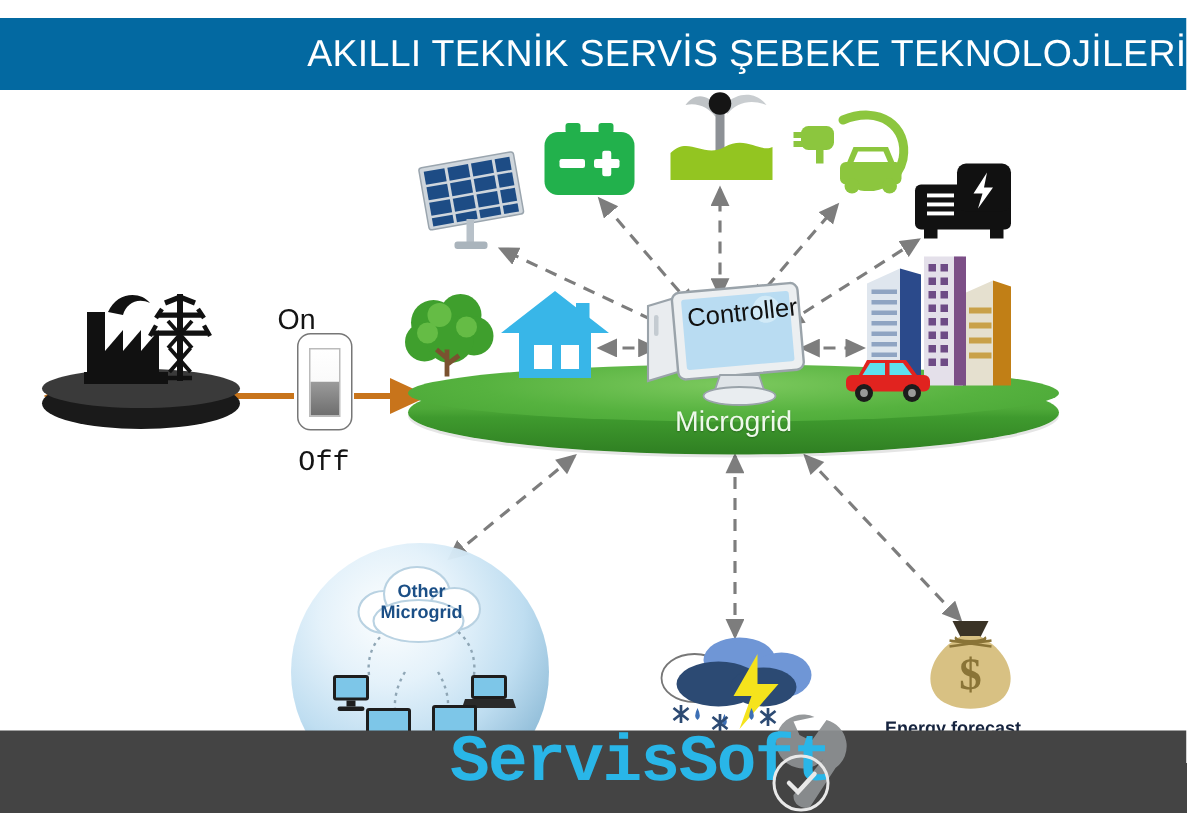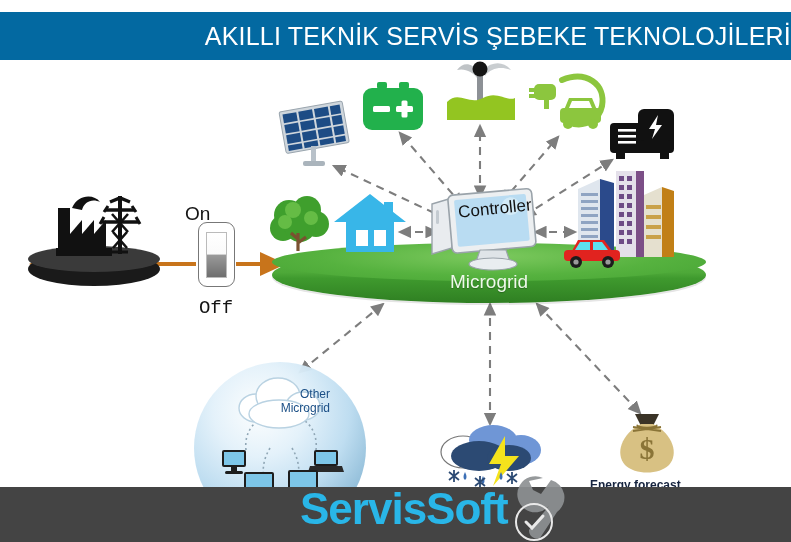--- a/index.html
+++ b/index.html
@@ -41,30 +41,30 @@
             border:1px solid #bbb;}
   #switch-on{position:absolute;left:185px;top:203px;width:62px;
             font-size:19px;color:#141414;}
   #switch-off{position:absolute;left:185px;top:297px;width:62px;text-align:center;
             font-size:19px;color:#141414;font-family:Liberation Mono, monospace;}
 
   
   #sphere{position:absolute;left:194px;top:362px;width:172px;height:172px;border-radius:50%;
           background:radial-gradient(circle at 38% 28%, #fdfefe 0%, #e3f1fa 28%, #bcdcf0 55%, #8ab9d6 78%, #5b8aa9 100%);
           opacity:.96;}
-  #cloud-text{position:absolute;left:232px;top:387px;width:98px;text-align:right;
-          color:#1b4f86;font-size:12px;font-weight:normal;line-height:14px;z-index:4;}
+  #cloud-text{position:absolute;left:232px;top:387px;width:98px;text-align:center;
+          color:#1b4f86;font-size:12px;font-weight:bold;line-height:14px;z-index:4;}
 
   
   #bag{position:absolute;left:611px;top:412px;width:72px;height:62px;}
 
   
   #wm-bar{position:absolute;left:0;top:487px;width:791px;height:55px;background:#444444;}
   #wm-text{position:absolute;left:300px;top:484px;font-size:44px;font-weight:bold;
-          color:#29b6e8;letter-spacing:-1px;z-index:20;font-family:Liberation Sans, sans-serif;}
+          color:#29b6e8;letter-spacing:-1px;z-index:20;font-family:Liberation Mono, monospace;}
   #wm-wrench{position:absolute;left:495px;top:472px;width:70px;height:70px;z-index:19;}
   #wm-check{position:absolute;left:515px;top:503px;width:34px;height:34px;border-radius:50%;
           border:2.5px solid #e9e9e9;z-index:21;}
 
   svg{display:block;overflow:visible;}
 </style>
 </head>
 <body>
 
 <div id="stage">

